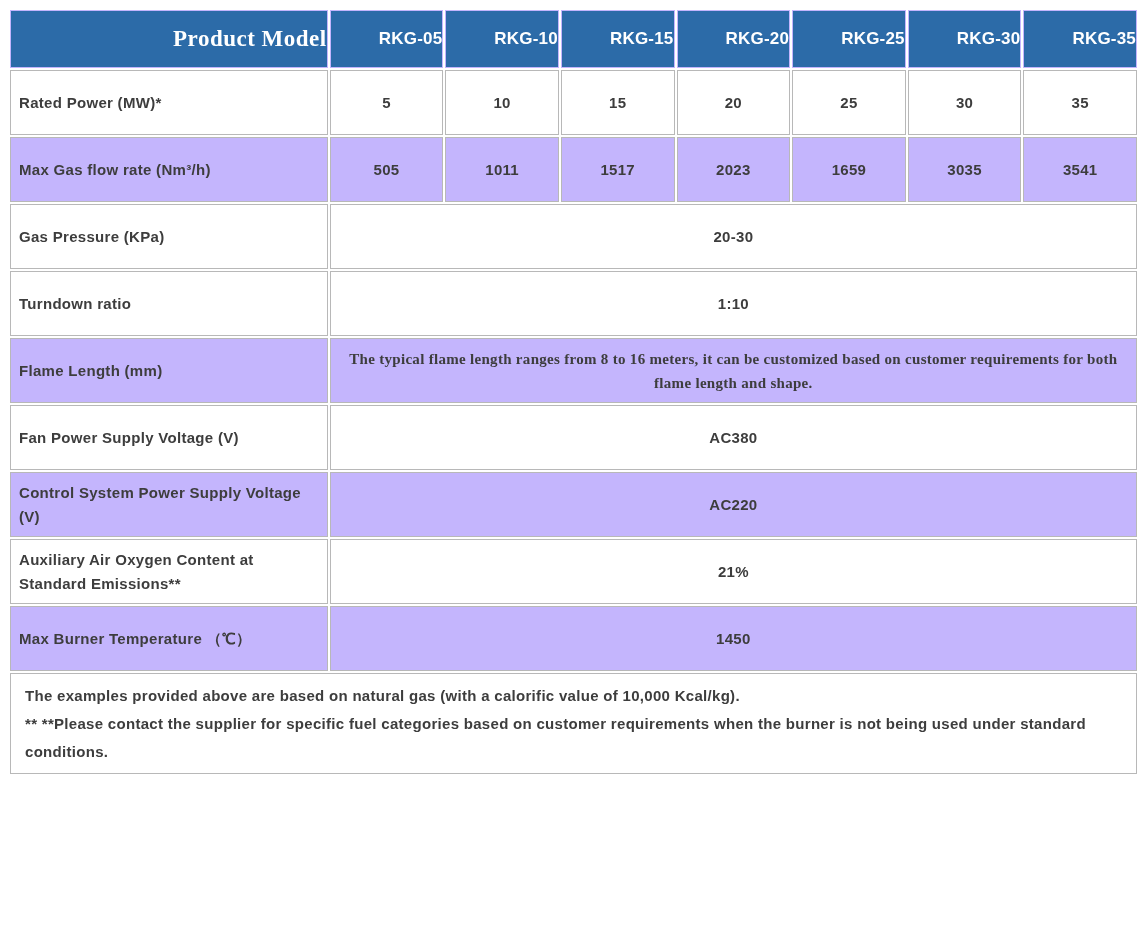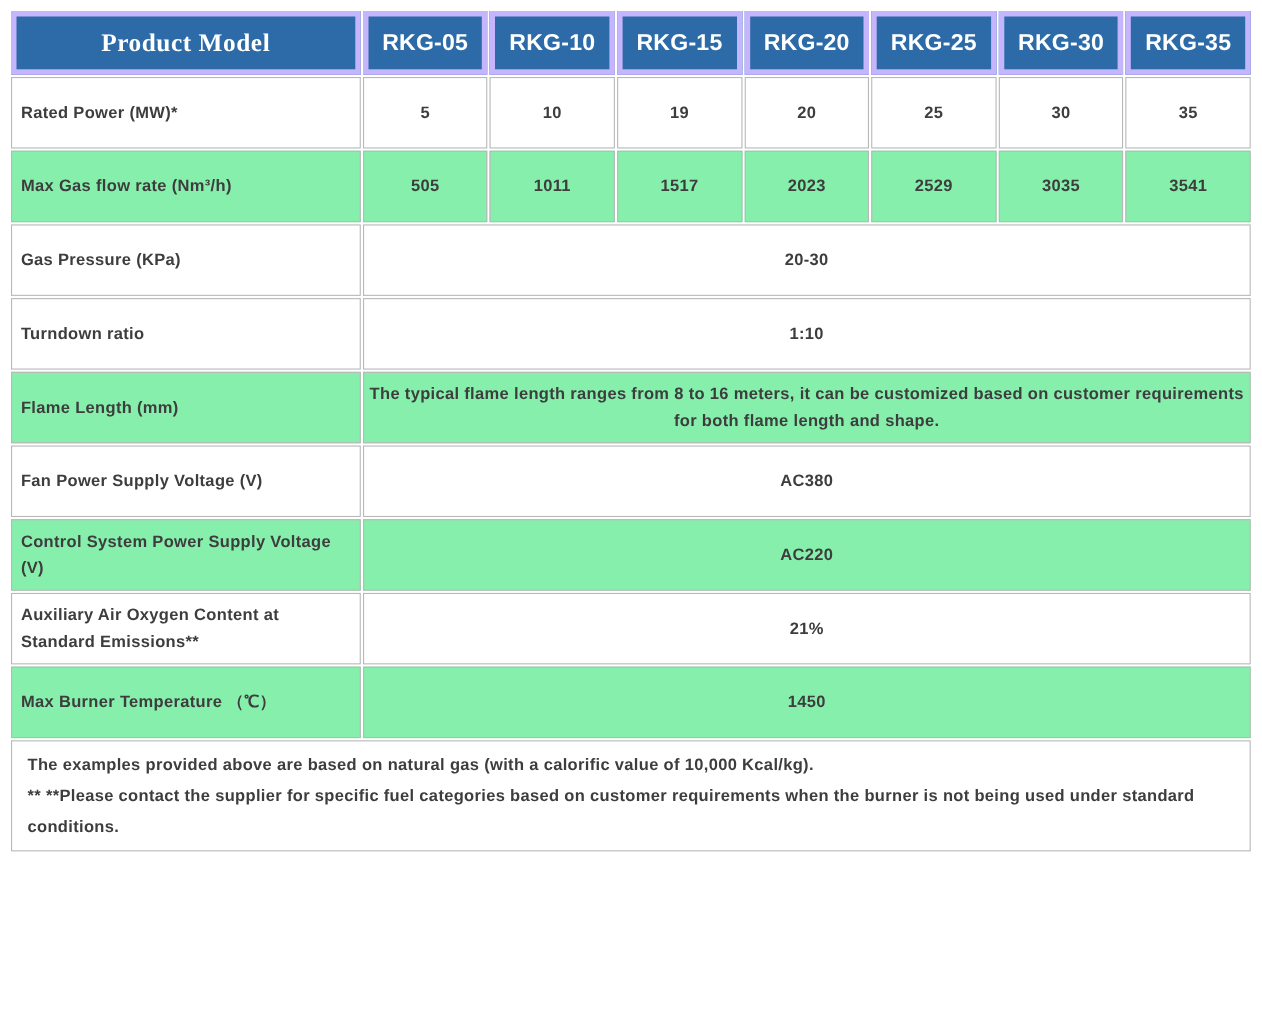--- a/index.html
+++ b/index.html
@@ -22,58 +22,59 @@
     background: #ffffff;
   }
   col.c-label { width: 316px; }
   col.c-model { width: 113px; }
 
   
   th {
     background: #2c6ba8;
     color: #ffffff;
     height: 58px;
-    border: 5px solid #c4b5fd;
+    border: 1px solid #c4b5fd;
     font-weight: bold;
-    text-align: center;
+    text-align: right;
     vertical-align: middle;
   }
   th.product-model {
     font-family: "Liberation Serif", serif;
     font-size: 23px;
     letter-spacing: 0.5px;
   }
   th.model {
-    font-size: 21px;
+    font-size: 17px;
     letter-spacing: 0.2px;
   }
 
   
   td {
     border: 1px solid #b8b8b8;
     height: 65px;
     vertical-align: middle;
     font-size: 15px;
     font-weight: bold;
     letter-spacing: 0.3px;
     background: #ffffff;
   }
-  tr.alt td { background: #86efac; }
+  tr.alt td { background: #c4b5fd; }
   td.label {
     text-align: left;
     padding: 4px 10px 4px 8px;
     line-height: 1.55;
   }
   td.val, td.merged {
     text-align: center;
     padding: 4px 6px;
   }
   td.merged.longtext {
     line-height: 1.6;
     padding: 4px 4px;
+    font-family: Liberation Serif, serif;
   }
 
   
   td.footnote {
     height: 96px;
     text-align: left;
     line-height: 1.85;
     padding: 8px 14px;
     font-size: 15px;
   }
@@ -104,33 +105,33 @@
         <th class="model">RKG-25</th>
         <th class="model">RKG-30</th>
         <th class="model">RKG-35</th>
       </tr>
     </thead>
     <tbody>
       <tr>
         <td class="label">Rated Power (MW)*</td>
         <td class="val">5</td>
         <td class="val">10</td>
-        <td class="val">19</td>
+        <td class="val">15</td>
         <td class="val">20</td>
         <td class="val">25</td>
         <td class="val">30</td>
         <td class="val">35</td>
       </tr>
       <tr class="alt">
         <td class="label">Max Gas flow rate (Nm³/h)</td>
         <td class="val">505</td>
         <td class="val">1011</td>
         <td class="val">1517</td>
         <td class="val">2023</td>
-        <td class="val">2529</td>
+        <td class="val">1659</td>
         <td class="val">3035</td>
         <td class="val">3541</td>
       </tr>
       <tr>
         <td class="label">Gas Pressure (KPa)</td>
         <td class="merged" colspan="7">20-30</td>
       </tr>
       <tr>
         <td class="label">Turndown ratio</td>
         <td class="merged" colspan="7">1:10</td>

